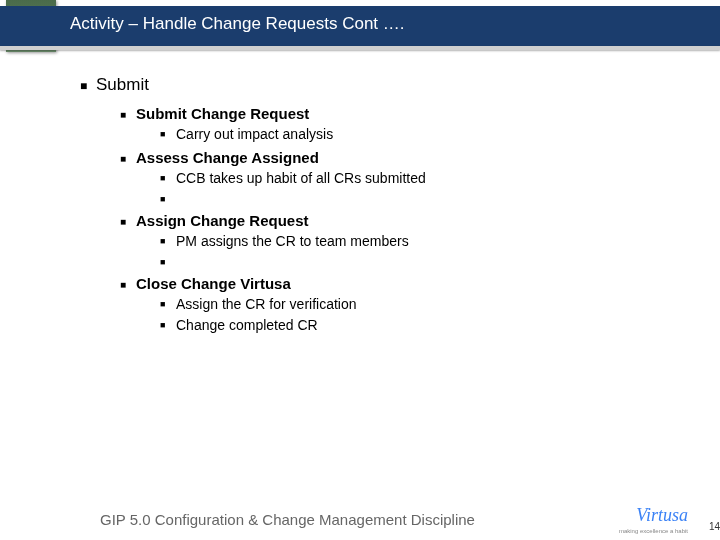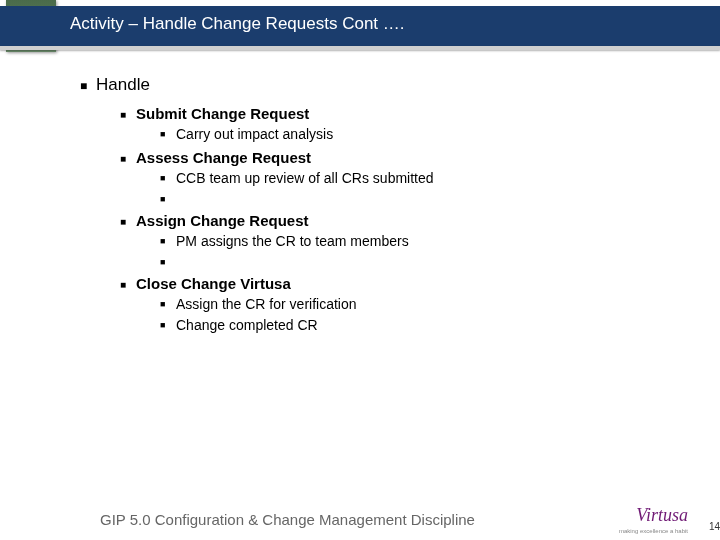--- a/index.html
+++ b/index.html
@@ -97,21 +97,21 @@
     font-size: 15px;
     color: #666;
   }
   .brand {
     position: absolute;
     bottom: 14px;
     right: 32px;
     font-family: "Times New Roman", serif;
     font-style: italic;
     font-size: 18px;
-    color: #701a75;
+    color: #3b82f6;
     margin-top: 12px;
   }
   .brand-sub {
     position: absolute;
     bottom: 6px;
     right: 32px;
     font-size: 6px;
     color: #888;
   }
   .page-num {
@@ -128,39 +128,39 @@
 <div class="logo-w">
   <span>W</span>
 </div>
 <div class="header-bar"></div>
 <div class="title">Activity – Handle Change Requests Cont ….</div>
 <div class="title-underline"></div>
 
 <div class="content">
   <div class="lvl1">
     <span class="bullet">■</span>
-    <span>Handle</span>
+    <span>Submit</span>
   </div>
 
   <div class="lvl2">
     <span class="bullet">■</span>
     <span>Submit Change Request</span>
   </div>
   <div class="lvl3">
     <span class="bullet">■</span>
     <span>Carry out impact analysis</span>
   </div>
 
   <div class="lvl2">
     <span class="bullet">■</span>
-    <span>Assess Change Request</span>
+    <span>Assess Change Assigned</span>
   </div>
   <div class="lvl3">
     <span class="bullet">■</span>
-    <span>CCB team up review of all CRs submitted</span>
+    <span>CCB takes up habit of all CRs submitted</span>
   </div>
   <div class="lvl3">
     <span class="bullet">■</span>
   </div>
 
   <div class="lvl2">
     <span class="bullet">■</span>
     <span>Assign Change Request</span>
   </div>
   <div class="lvl3">

